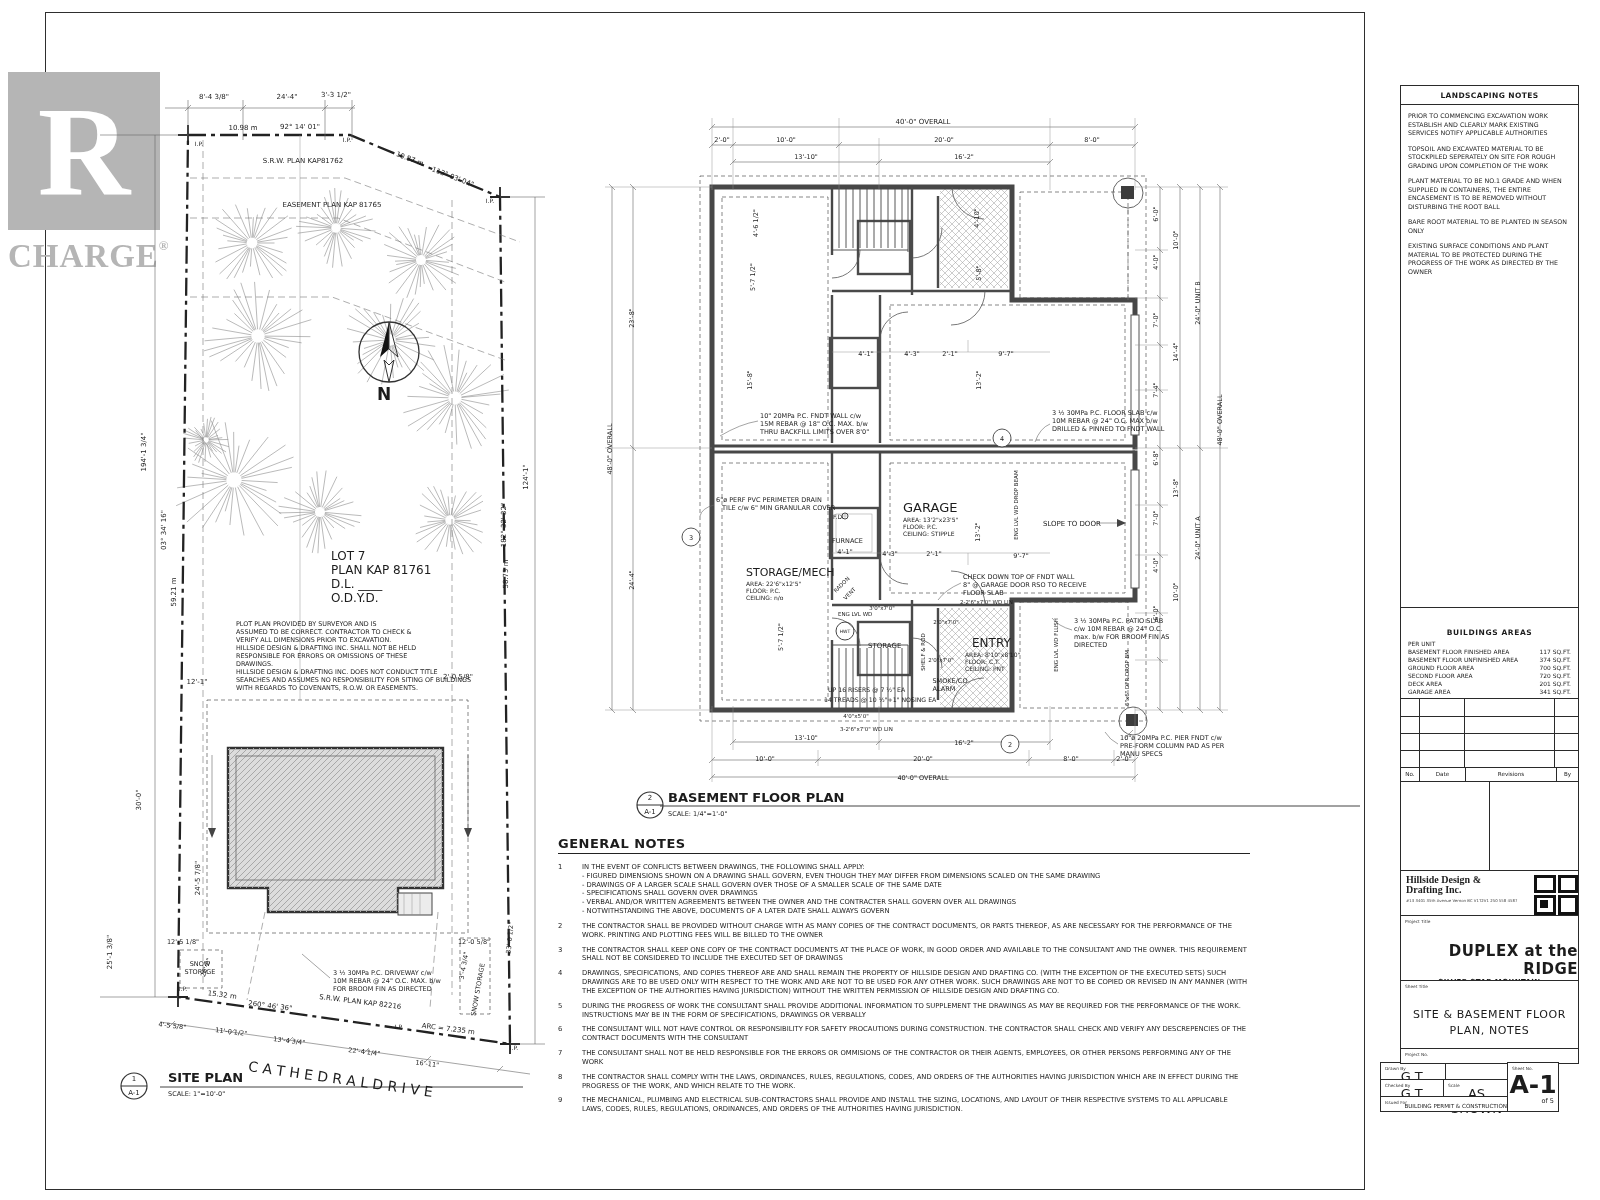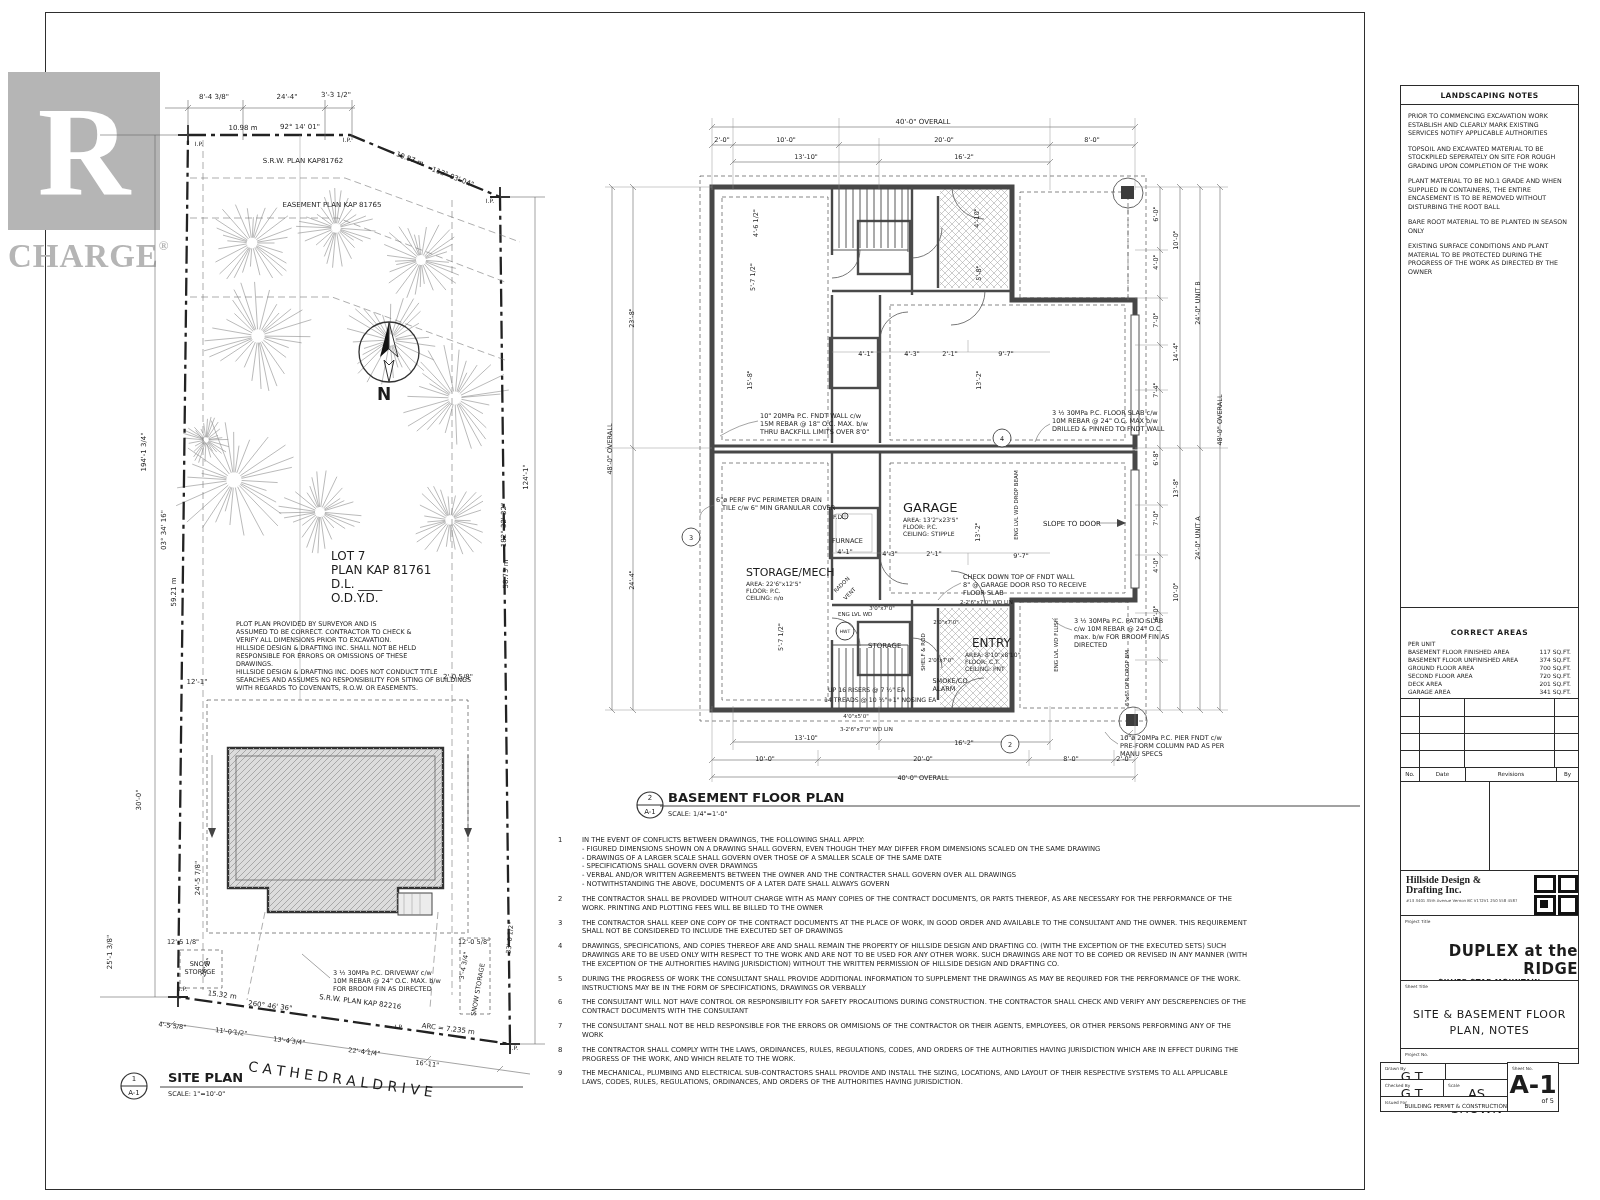--- a/index.html
+++ b/index.html
@@ -655,20 +655,21 @@
         <text x="752" y="380" font-size="6.5" text-anchor="middle" transform="rotate(-90 752 380)">15'-8"</text>
         <text x="783" y="637" font-size="6.5" text-anchor="middle" transform="rotate(-90 783 637)">5'-7 1/2"</text>
         <text x="1002" y="441" font-size="6.5" text-anchor="middle">4</text>
         <text x="691" y="540" font-size="6.5" text-anchor="middle">3</text>
         <text x="1010" y="747" font-size="6.5" text-anchor="middle">2</text>
       </g>
   </g>
 </svg>
 
 <div id="gnotes" class="abs">
+  <div class="t">GENERAL NOTES</div>
   <div id="gn-items">
       <div class="gnote">
         <span class="n">1</span>
         <div class="x">IN THE EVENT OF CONFLICTS BETWEEN DRAWINGS, THE FOLLOWING SHALL APPLY:
 - FIGURED DIMENSIONS SHOWN ON A DRAWING SHALL GOVERN, EVEN THOUGH THEY MAY DIFFER FROM DIMENSIONS SCALED ON THE SAME DRAWING
 - DRAWINGS OF A LARGER SCALE SHALL GOVERN OVER THOSE OF A SMALLER SCALE OF THE SAME DATE
 - SPECIFICATIONS SHALL GOVERN OVER DRAWINGS
 - VERBAL AND/OR WRITTEN AGREEMENTS BETWEEN THE OWNER AND THE CONTRACTER SHALL GOVERN OVER ALL DRAWINGS
 - NOTWITHSTANDING THE ABOVE, DOCUMENTS OF A LATER DATE SHALL ALWAYS GOVERN</div>
       </div>
@@ -712,21 +713,21 @@
   <div id="ln-paras">
       <p>PRIOR TO COMMENCING EXCAVATION WORK ESTABLISH AND CLEARLY MARK EXISTING SERVICES NOTIFY APPLICABLE AUTHORITIES</p>
       <p>TOPSOIL AND EXCAVATED MATERIAL TO BE STOCKPILED SEPERATELY ON SITE FOR ROUGH GRADING UPON COMPLETION OF THE WORK</p>
       <p>PLANT MATERIAL TO BE NO.1 GRADE AND WHEN SUPPLIED IN CONTAINERS, THE ENTIRE ENCASEMENT IS TO BE REMOVED WITHOUT DISTURBING THE ROOT BALL</p>
       <p>BARE ROOT MATERIAL TO BE PLANTED IN SEASON ONLY</p>
       <p>EXISTING SURFACE CONDITIONS AND PLANT MATERIAL TO BE PROTECTED DURING THE PROGRESS OF THE WORK AS DIRECTED BY THE OWNER</p>
     </div>
 </div>
 
 <div id="ba" class="abs rp">
-  <div class="h">CORRECT AREAS</div>
+  <div class="h">BUILDINGS AREAS</div>
   <div class="rows" id="ba-rows">
       <div class="r">PER UNIT</div>
       <div class="r">
         <span class="l">BASEMENT FLOOR FINISHED AREA</span>
         <span>117 SQ.FT.</span>
       </div>
       <div class="r">
         <span class="l">BASEMENT FLOOR UNFINISHED AREA</span>
         <span>374 SQ.FT.</span>
       </div>

